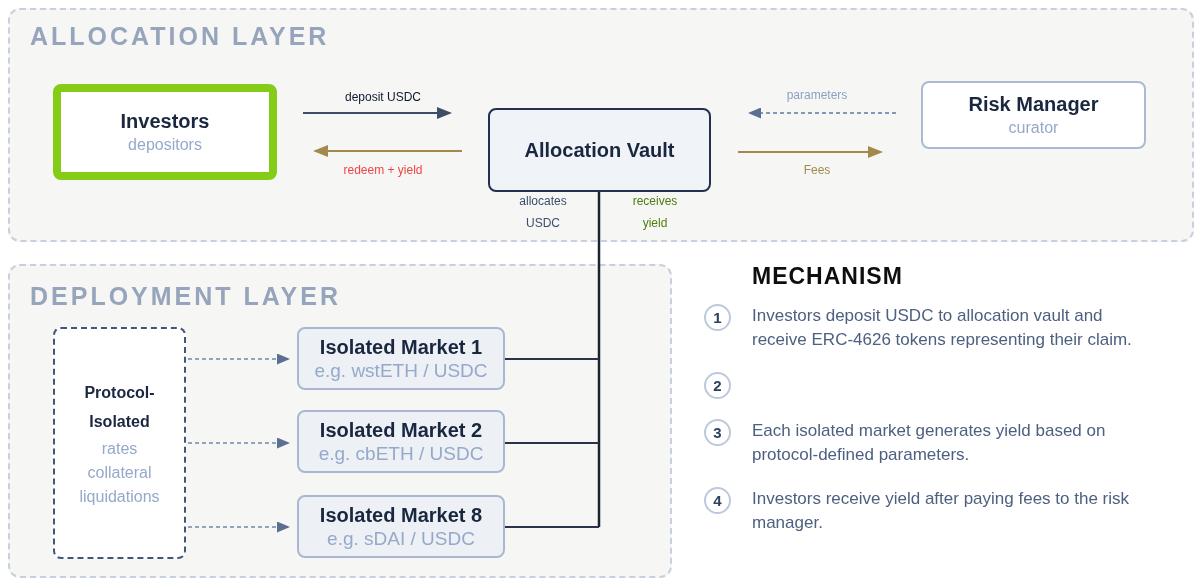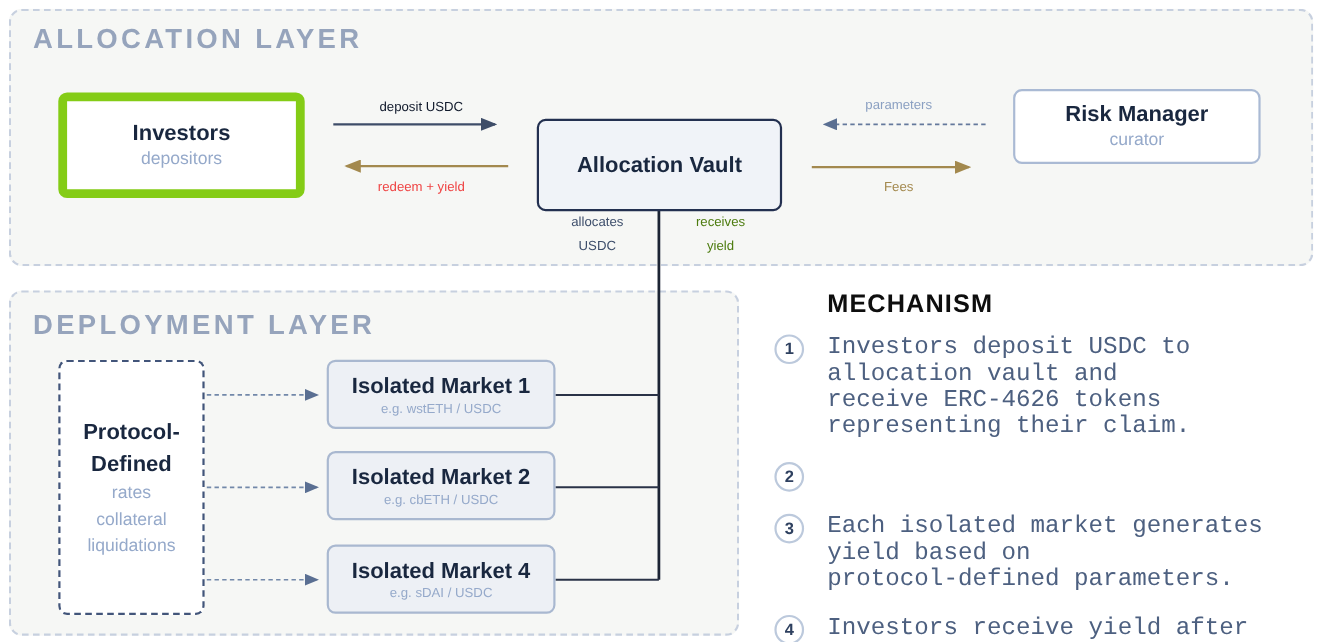--- a/index.html
+++ b/index.html
@@ -43,29 +43,29 @@
   .node .node-sub   { font-size: 16px; color: #95a9ca; }
 
   #investors-box { left: 53px; top: 84px;  width: 224px; height: 96px; background: #ffffff; border: 8px solid #84cc16; }
   #vault-box     { left: 488px; top: 84px; width: 223px; height: 84px; background: #f0f3f8; border: 2px solid #233050; margin-top: 24px; }
   #risk-box      { left: 921px; top: 81px; width: 225px; height: 68px; background: #ffffff; border: 2px solid #aabad4; }
 
   #protocol-box {
     left: 53px; top: 327px; width: 133px; height: 232px;
     background: #ffffff; border: 2px dashed #42557a;
   }
-  #protocol-box .node-title { font-size: 20px; line-height: 26px; }
+  #protocol-box .node-title { font-size: 16px; line-height: 26px; }
   #protocol-box .node-sub   { font-size: 16px; line-height: 21px; }
 
   .market-box { left: 297px; width: 208px; height: 63px; background: #edf0f5; border: 2px solid #a9b8d0; gap: 1px; }
   #market-1 { top: 327px; }
   #market-2 { top: 410px; }
   #market-3 { top: 495px; }
   .market-box .node-title { font-size: 20px; }
-  .market-box .node-sub { font-size: 12px; }
+  .market-box .node-sub { font-size: 19px; }
 
   .flow-label {
     position: absolute;
     transform: translateX(-50%);
     font-size: 12px;
     white-space: pre-line;
     text-align: center;
     line-height: 22px;
   }
   #deposit-label    { left: 383px; top: 86px;  color: #10192b; }
@@ -92,25 +92,24 @@
     width: 27px; height: 27px;
     border: 2px solid #bcc9dc;
     border-radius: 50%;
     background: #ffffff;
     color: #2e405f;
     font-size: 15px;
     font-weight: bold;
     display: flex; align-items: center; justify-content: center;
   }
   .step-text {
-    font-size: 22px;
+    font-size: 17px;
     line-height: 24px;
     color: #4d6080;
     white-space: pre-line;
-    font-family: Liberation Mono, monospace;
   }
 </style>
 </head>
 <body>
 
 <div id="allocation-panel" class="panel"></div>
 
 <div id="deployment-panel" class="panel"></div>
 
 <div id="allocation-title" class="layer-title">ALLOCATION LAYER</div>
@@ -159,36 +158,36 @@
 <div id="redeem-label" class="flow-label">redeem + yield</div>
 <div id="parameters-label" class="flow-label">parameters</div>
 <div id="fees-label" class="flow-label">Fees</div>
 <div id="allocates-label" class="flow-label">allocates
 USDC</div>
 <div id="receives-label" class="flow-label">receives
 yield</div>
 
 <div id="protocol-box" class="node">
   <div class="node-title">Protocol-</div>
-  <div class="node-title">Defined</div>
+  <div class="node-title">Isolated</div>
   <div class="node-sub">rates</div>
   <div class="node-sub">collateral</div>
   <div class="node-sub">liquidations</div>
 </div>
 
 <div id="market-1" class="node market-box">
   <div class="node-title">Isolated Market 1</div>
   <div class="node-sub">e.g. wstETH / USDC</div>
 </div>
 <div id="market-2" class="node market-box">
   <div class="node-title">Isolated Market 2</div>
   <div class="node-sub">e.g. cbETH / USDC</div>
 </div>
 <div id="market-3" class="node market-box">
-  <div class="node-title">Isolated Market 4</div>
+  <div class="node-title">Isolated Market 8</div>
   <div class="node-sub">e.g. sDAI / USDC</div>
 </div>
 
 <div id="mechanism-section">
   <h2 id="mechanism-title">MECHANISM</h2>
 
   <div class="step">
     <div class="step-badge">1</div>
     <div class="step-text">Investors deposit USDC to allocation vault and
 receive ERC-4626 tokens representing their claim.</div>

